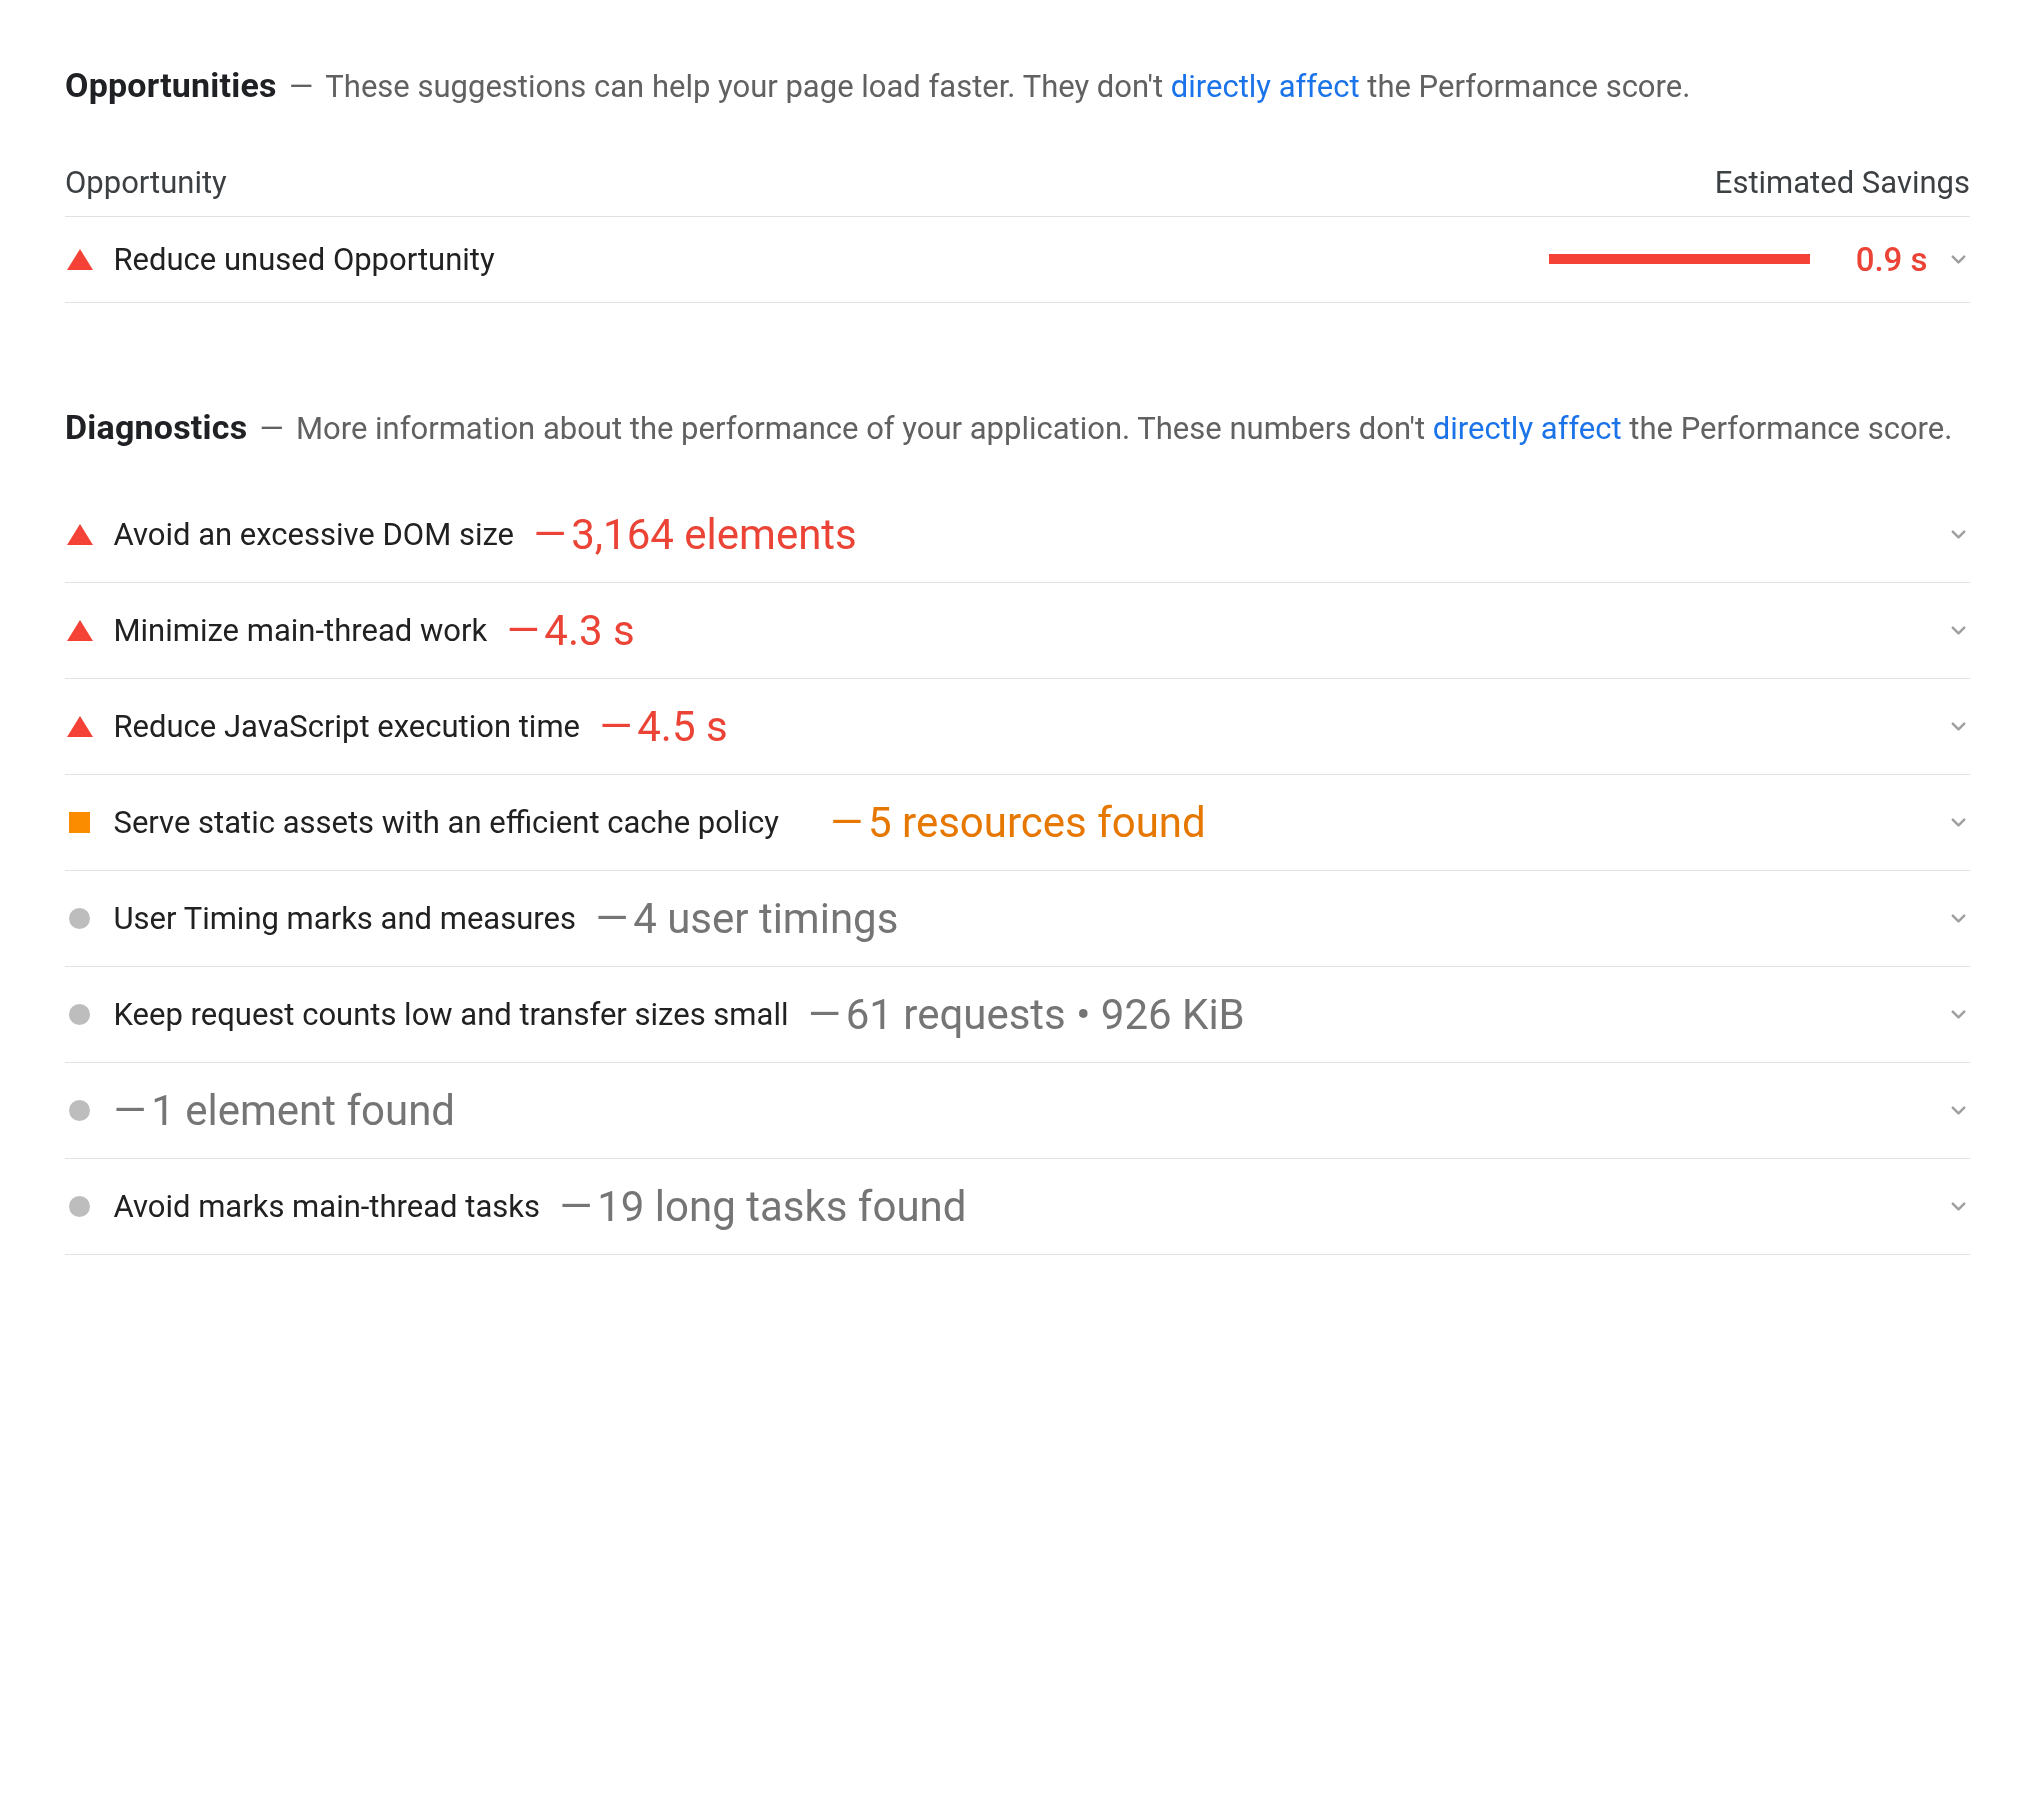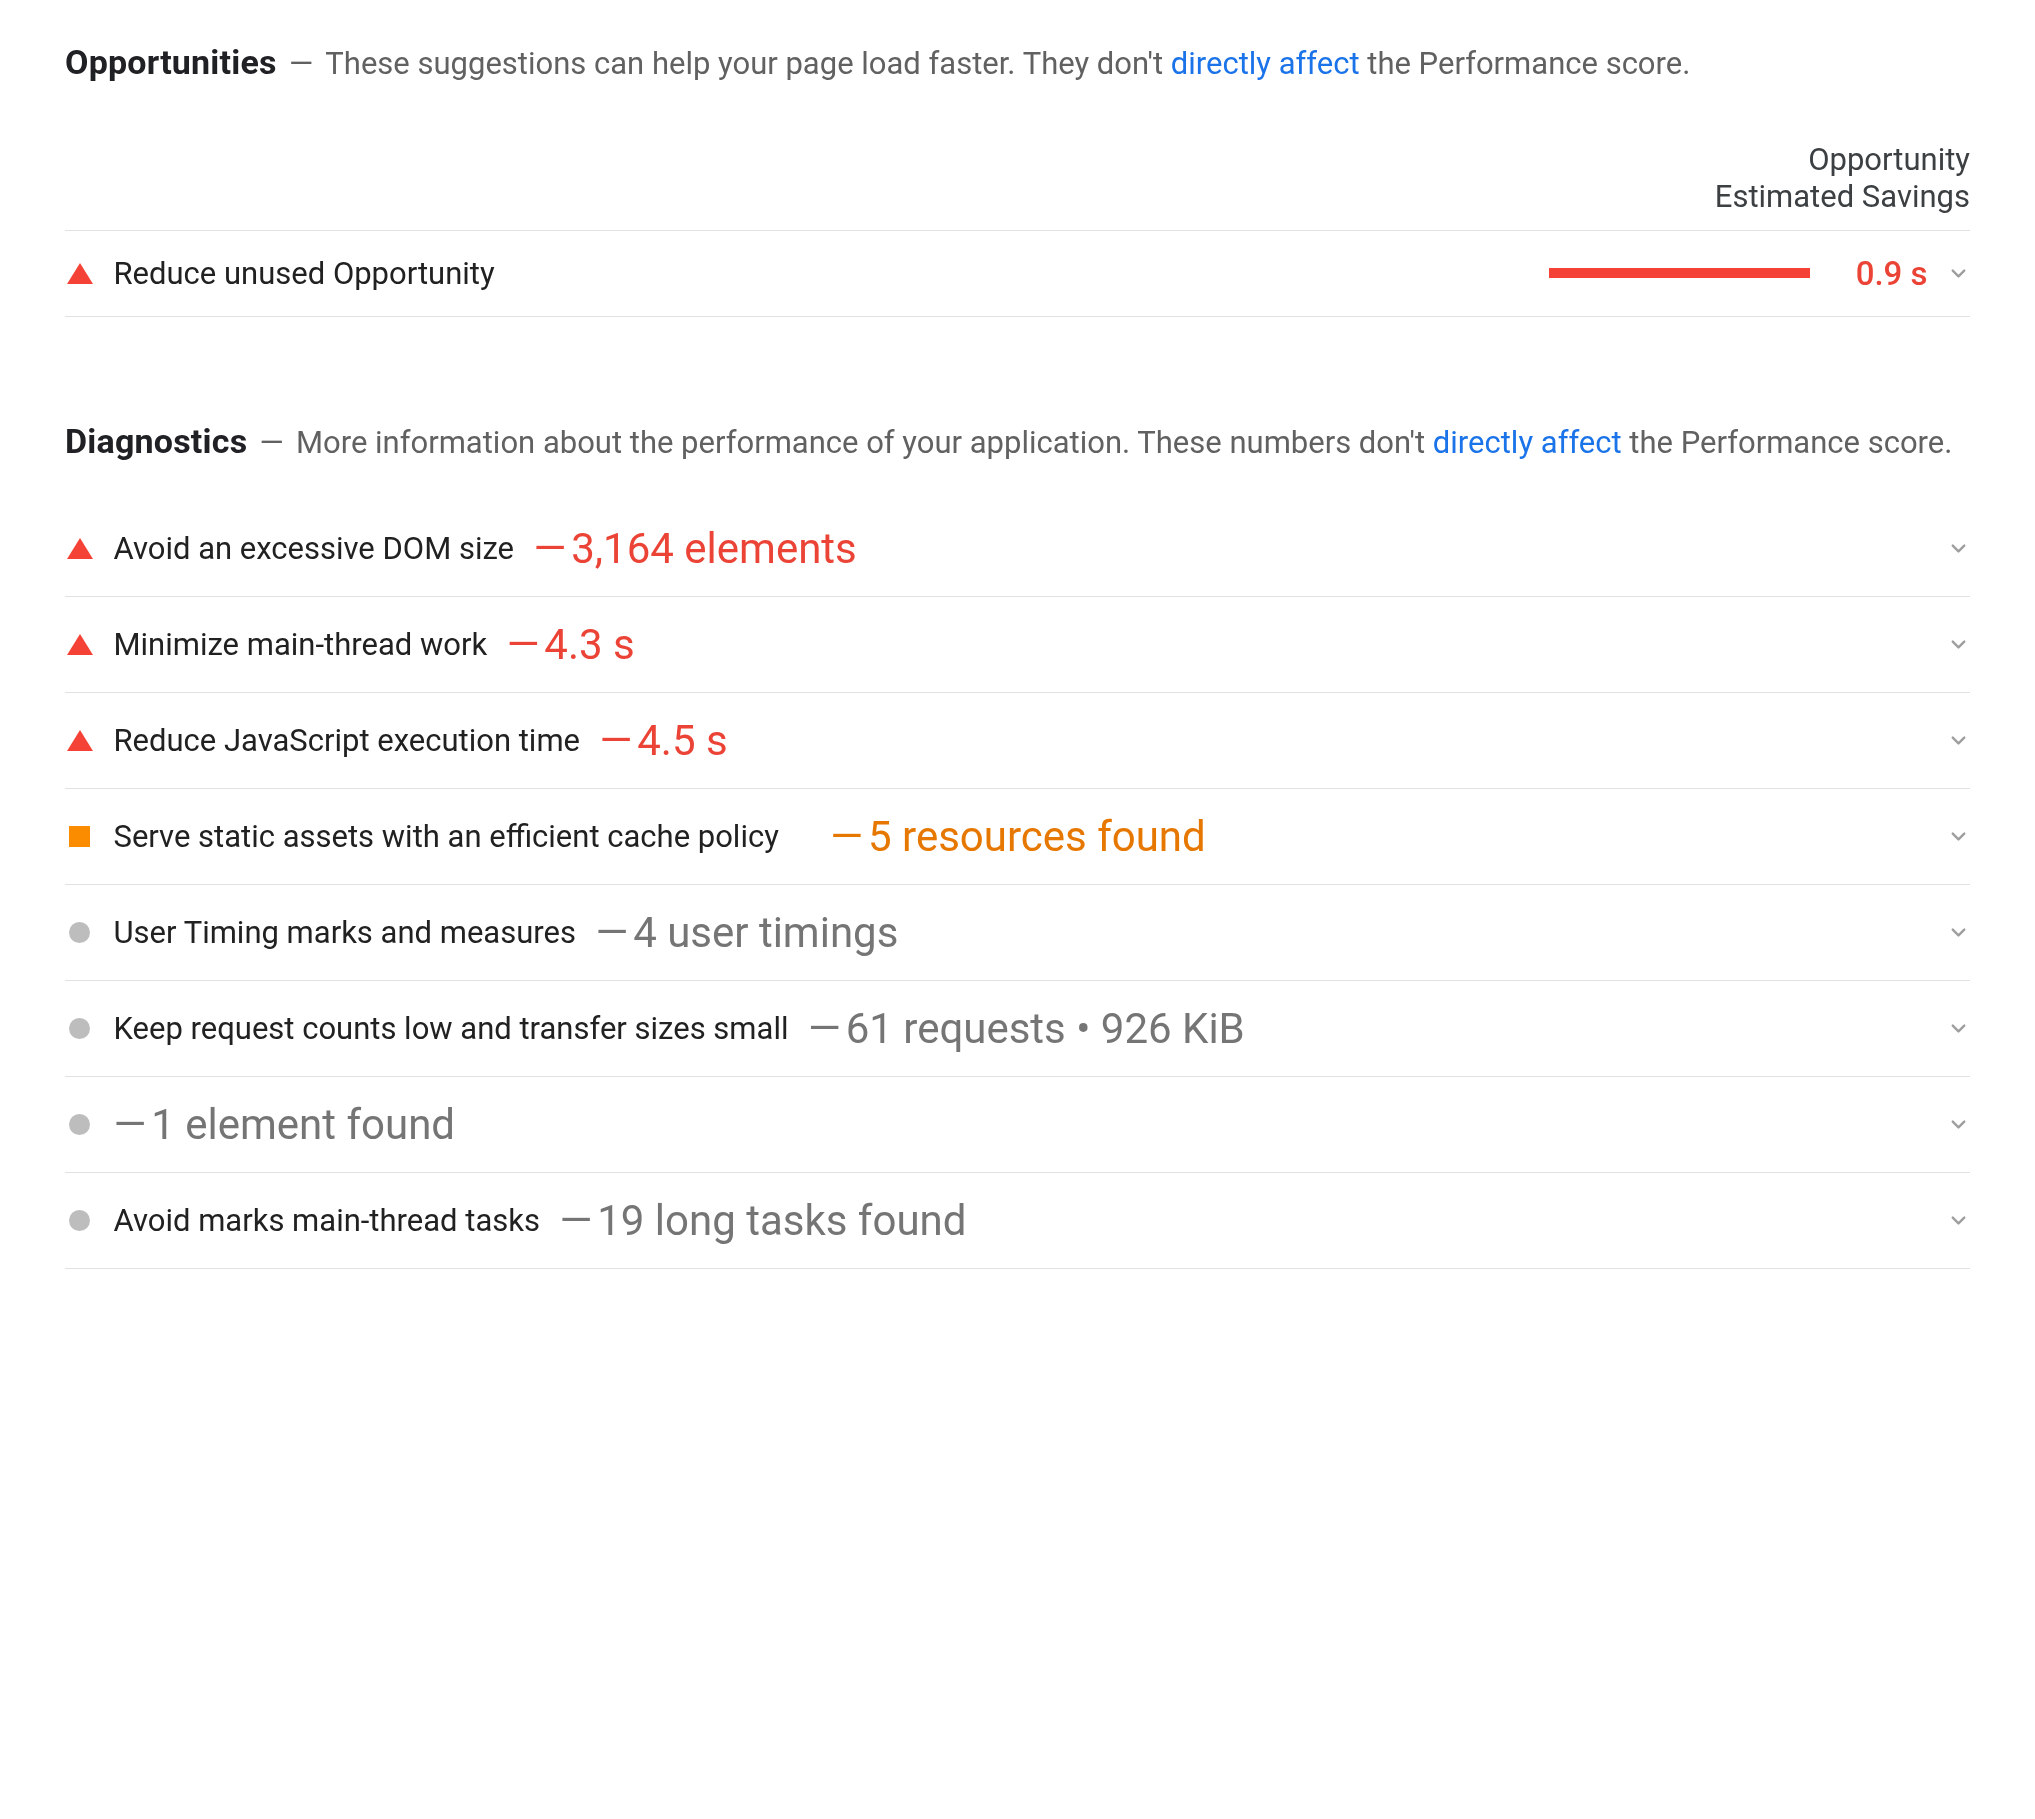--- a/index.html
+++ b/index.html
@@ -16,21 +16,21 @@
     font-family: Roboto, "Helvetica Neue", Arial, sans-serif;
   }
   html, body {
     margin: 0;
     padding: 0;
     background: #ffffff;
     color: var(--text-primary);
     font-size: 23px; 
   }
   .page {
-    padding: 36px 65px 33px 65px;
+    padding: 59px 65px 33px 65px;
   }
 
   
   .section-head {
     margin-bottom: 33px;
     line-height: 1.55;
   }
   .section-title {
     font-weight: 700;
     font-size: 34px;
@@ -54,21 +54,20 @@
 
   
   .opp-header {
     display: flex;
     justify-content: space-between;
     align-items: flex-end;
     font-size: 31px;
     color: #3c4043;
     padding: 19.5px 0 14.7px;
     border-bottom: 0.8px solid var(--border);
-    flex-direction: column;
   }
 
   
   .row {
     display: flex;
     align-items: center;
     gap: 19.5px;
     padding: 23px 0;
     border-bottom: 0.8px solid var(--border);
     cursor: pointer;

